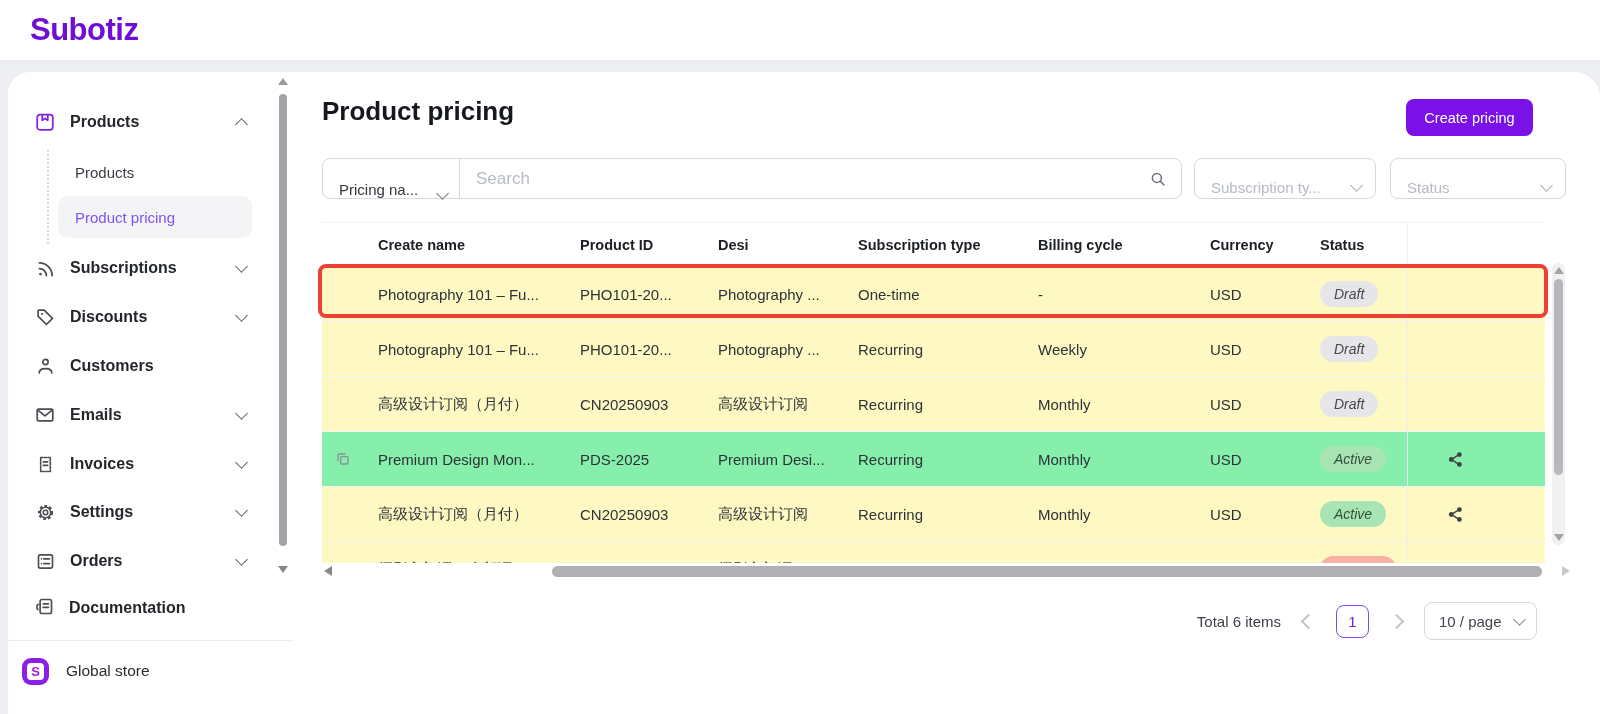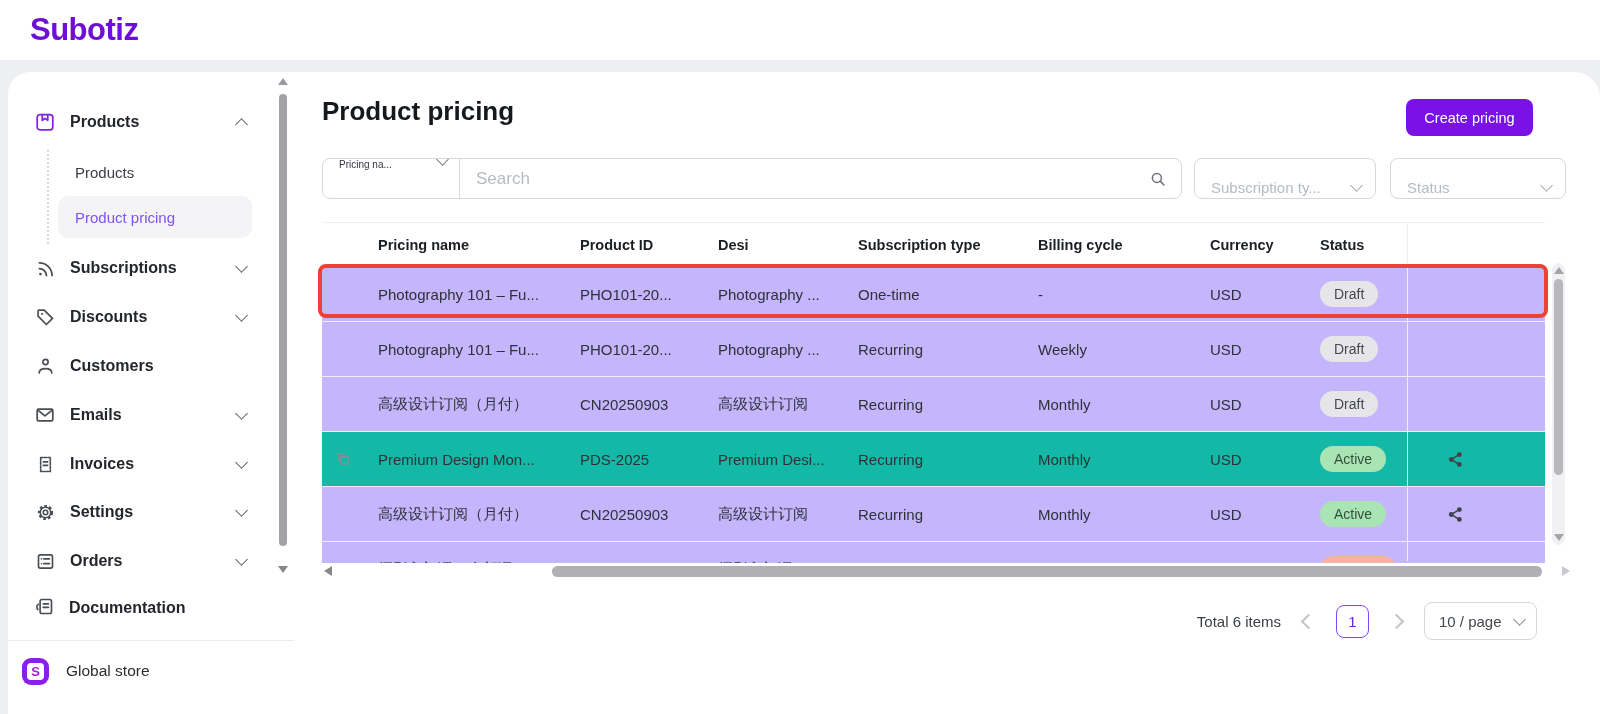--- a/index.html
+++ b/index.html
@@ -27,40 +27,40 @@
   .sb-footer{position:absolute;left:0;right:0;top:568px;height:60px;border-top:1px solid #ececf0;display:flex;align-items:center;padding-left:14px;gap:17px;cursor:pointer;}
   .sicon{width:27px;height:27px;border-radius:9px;background:#8a1fe8;display:flex;align-items:center;justify-content:center;}
   .sicon .inner{width:17px;height:17px;background:#fff;border-radius:4px;display:flex;align-items:center;justify-content:center;font-weight:800;font-size:13px;color:#a21fdb;}
   .sb-footer .lbl{font-size:15.5px;color:#2a2d33;}
   
   .main{position:absolute;left:294px;top:72px;right:0;bottom:0;background:#fff;border-radius:0 26px 0 0;}
   .page-title{position:absolute;left:28px;top:24px;font-size:26px;font-weight:700;color:#15181d;}
   .create-btn{position:absolute;left:1112px;top:27px;width:127px;height:37px;background:#7a12e8;border:none;border-radius:8px;color:#fff;font-size:14.5px;font-family:Liberation Sans, sans-serif;cursor:pointer;}
   .filters{position:absolute;left:0;top:86px;width:100%;height:41px;}
   .compound{position:absolute;left:28px;width:860px;height:41px;border:1px solid #d7d8dd;border-radius:8px;display:flex;box-sizing:border-box;background:#fff;}
-  .compound .sel{width:137px;border-right:1px solid #d7d8dd;display:flex;align-items:flex-start;padding:0 12px 0 16px;box-sizing:border-box;font-size:10px;color:#33363c;cursor:pointer;}
+  .compound .sel{width:137px;border-right:1px solid #d7d8dd;display:flex;align-items:flex-end;padding:0 12px 0 16px;box-sizing:border-box;font-size:15px;color:#33363c;cursor:pointer;}
   .compound .sel .cv{border-color:#6e737b;margin-left:auto;}
   .compound input{flex:1;border:none;outline:none;font-size:17px;padding:0 40px 0 16px;font-family:"Liberation Sans",sans-serif;color:#2e3238;background:transparent;}
   .compound input::placeholder{color:#b6bac2;}
   .search-ic{position:absolute;right:14px;top:11px;}
   .fselect{position:absolute;height:41px;border:1px solid #d7d8dd;border-radius:8px;display:flex;align-items:center;padding:17px 14px 0 16px;box-sizing:border-box;font-size:15px;color:#b6bac2;cursor:pointer;background:#fff;}
   .fselect .cv{border-color:#a2a7af;margin-left:auto;}
   .fselect.sub{left:900px;width:182px;}
   .fselect.status{left:1096px;width:176px;}
   
   .table-wrap{position:absolute;left:28px;top:150px;width:1223px;}
   .trow{display:grid;grid-template-columns:56px 202px 138px 140px 180px 172px 110px 87px 138px;align-items:center;}
   .thead{height:43px;border-top:1px solid #f0f0f2;border-bottom:1px solid #e6e7ea;}
   .th{font-size:14.5px;font-weight:700;color:#1b1e23;}
   .tbody{height:296px;overflow:hidden;position:relative;}
-  .trow.body{height:54px;border-bottom:1px solid #f0f0f2;background:#c4b5fd;}
-  .trow.body.hov{background:#14b8a6;}
+  .trow.body{height:54px;border-bottom:1px solid #f0f0f2;background:#fef9c3;}
+  .trow.body.hov{background:#86efac;}
   .td{font-size:15px;color:#2e3238;white-space:nowrap;overflow:hidden;}
   .gut{display:flex;justify-content:flex-start;padding-left:13px;}
-  .badge{display:inline-block;padding:5px 14px;border-radius:14px;font-size:14px;}
+  .badge{display:inline-block;padding:5px 14px;border-radius:14px;font-size:14px;font-style:italic;}
   .act{display:flex;padding-left:40px;}
   .vdiv{position:absolute;left:1085px;top:0;height:339px;border-left:1px solid #efeff1;}
   .annotation{position:absolute;left:-4px;width:1230px;height:54px;border:4px solid #ee4136;border-radius:8px;box-sizing:border-box;pointer-events:none;z-index:5;}
   
   .hscroll{position:absolute;left:28px;top:493px;width:1250px;height:13px;}
   .hscroll .thumb{position:absolute;left:230px;top:1px;width:990px;height:11px;background:#b0b0b4;border-radius:6px;}
   .h-left{position:absolute;left:2px;top:1px;width:0;height:0;border-top:5.5px solid transparent;border-bottom:5.5px solid transparent;border-right:8px solid #88888c;}
   .h-right{position:absolute;left:1240px;top:1px;width:0;height:0;border-top:5.5px solid transparent;border-bottom:5.5px solid transparent;border-left:8px solid #c9c9cd;}
   .vscroll{position:absolute;left:1258px;top:191px;width:13px;height:282px;background:#f1f1f4;border-radius:7px;}
   .vscroll .thumb{position:absolute;left:2px;top:16px;width:9px;height:196px;background:#b7b7bc;border-radius:5px;}
@@ -233,21 +233,21 @@
     </div>
     <div class="fselect status">
       <span>Status</span>
       <span class="cv down"></span>
     </div>
   </div>
 
   <div class="table-wrap">
     <div class="trow thead">
       <div class="th"></div>
-      <div class="th">Pricing name</div>
+      <div class="th">Create name</div>
       <div class="th">Product ID</div>
       <div class="th">Desi</div>
       <div class="th">Subscription type</div>
       <div class="th">Billing cycle</div>
       <div class="th">Currency</div>
       <div class="th">Status</div>
       <div class="th"></div>
     </div>
     <div class="tbody" id="rows">
         <div class="trow body">

